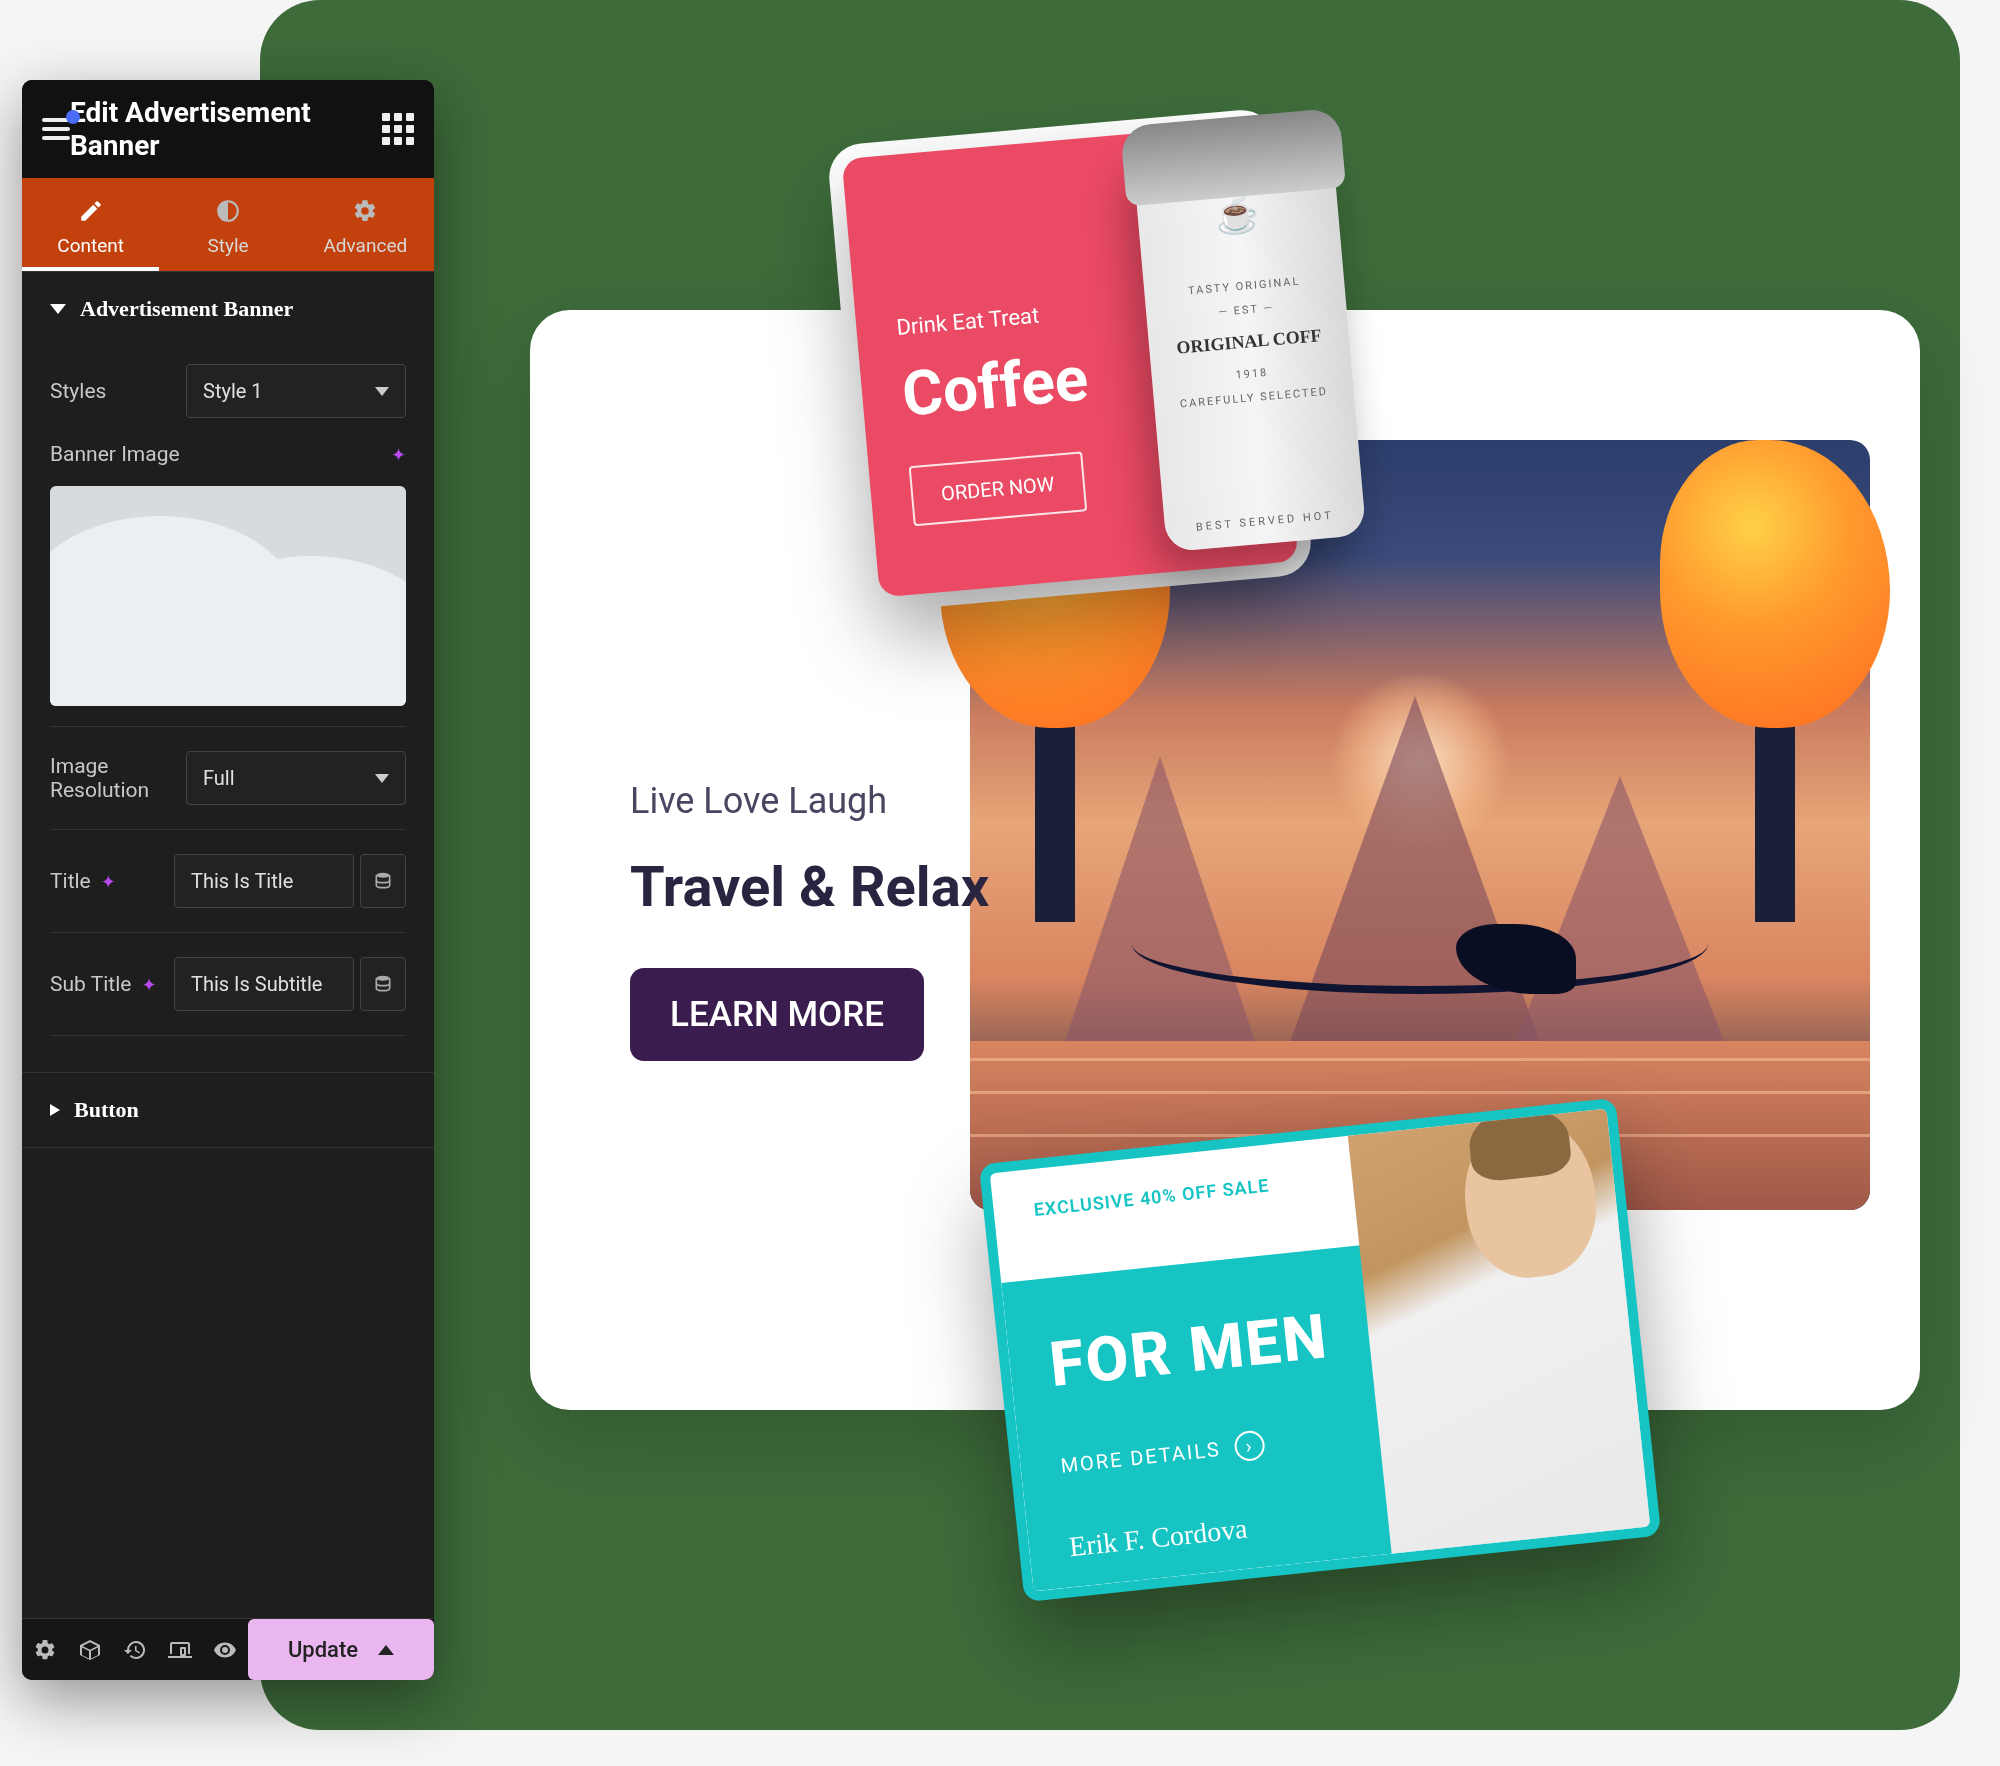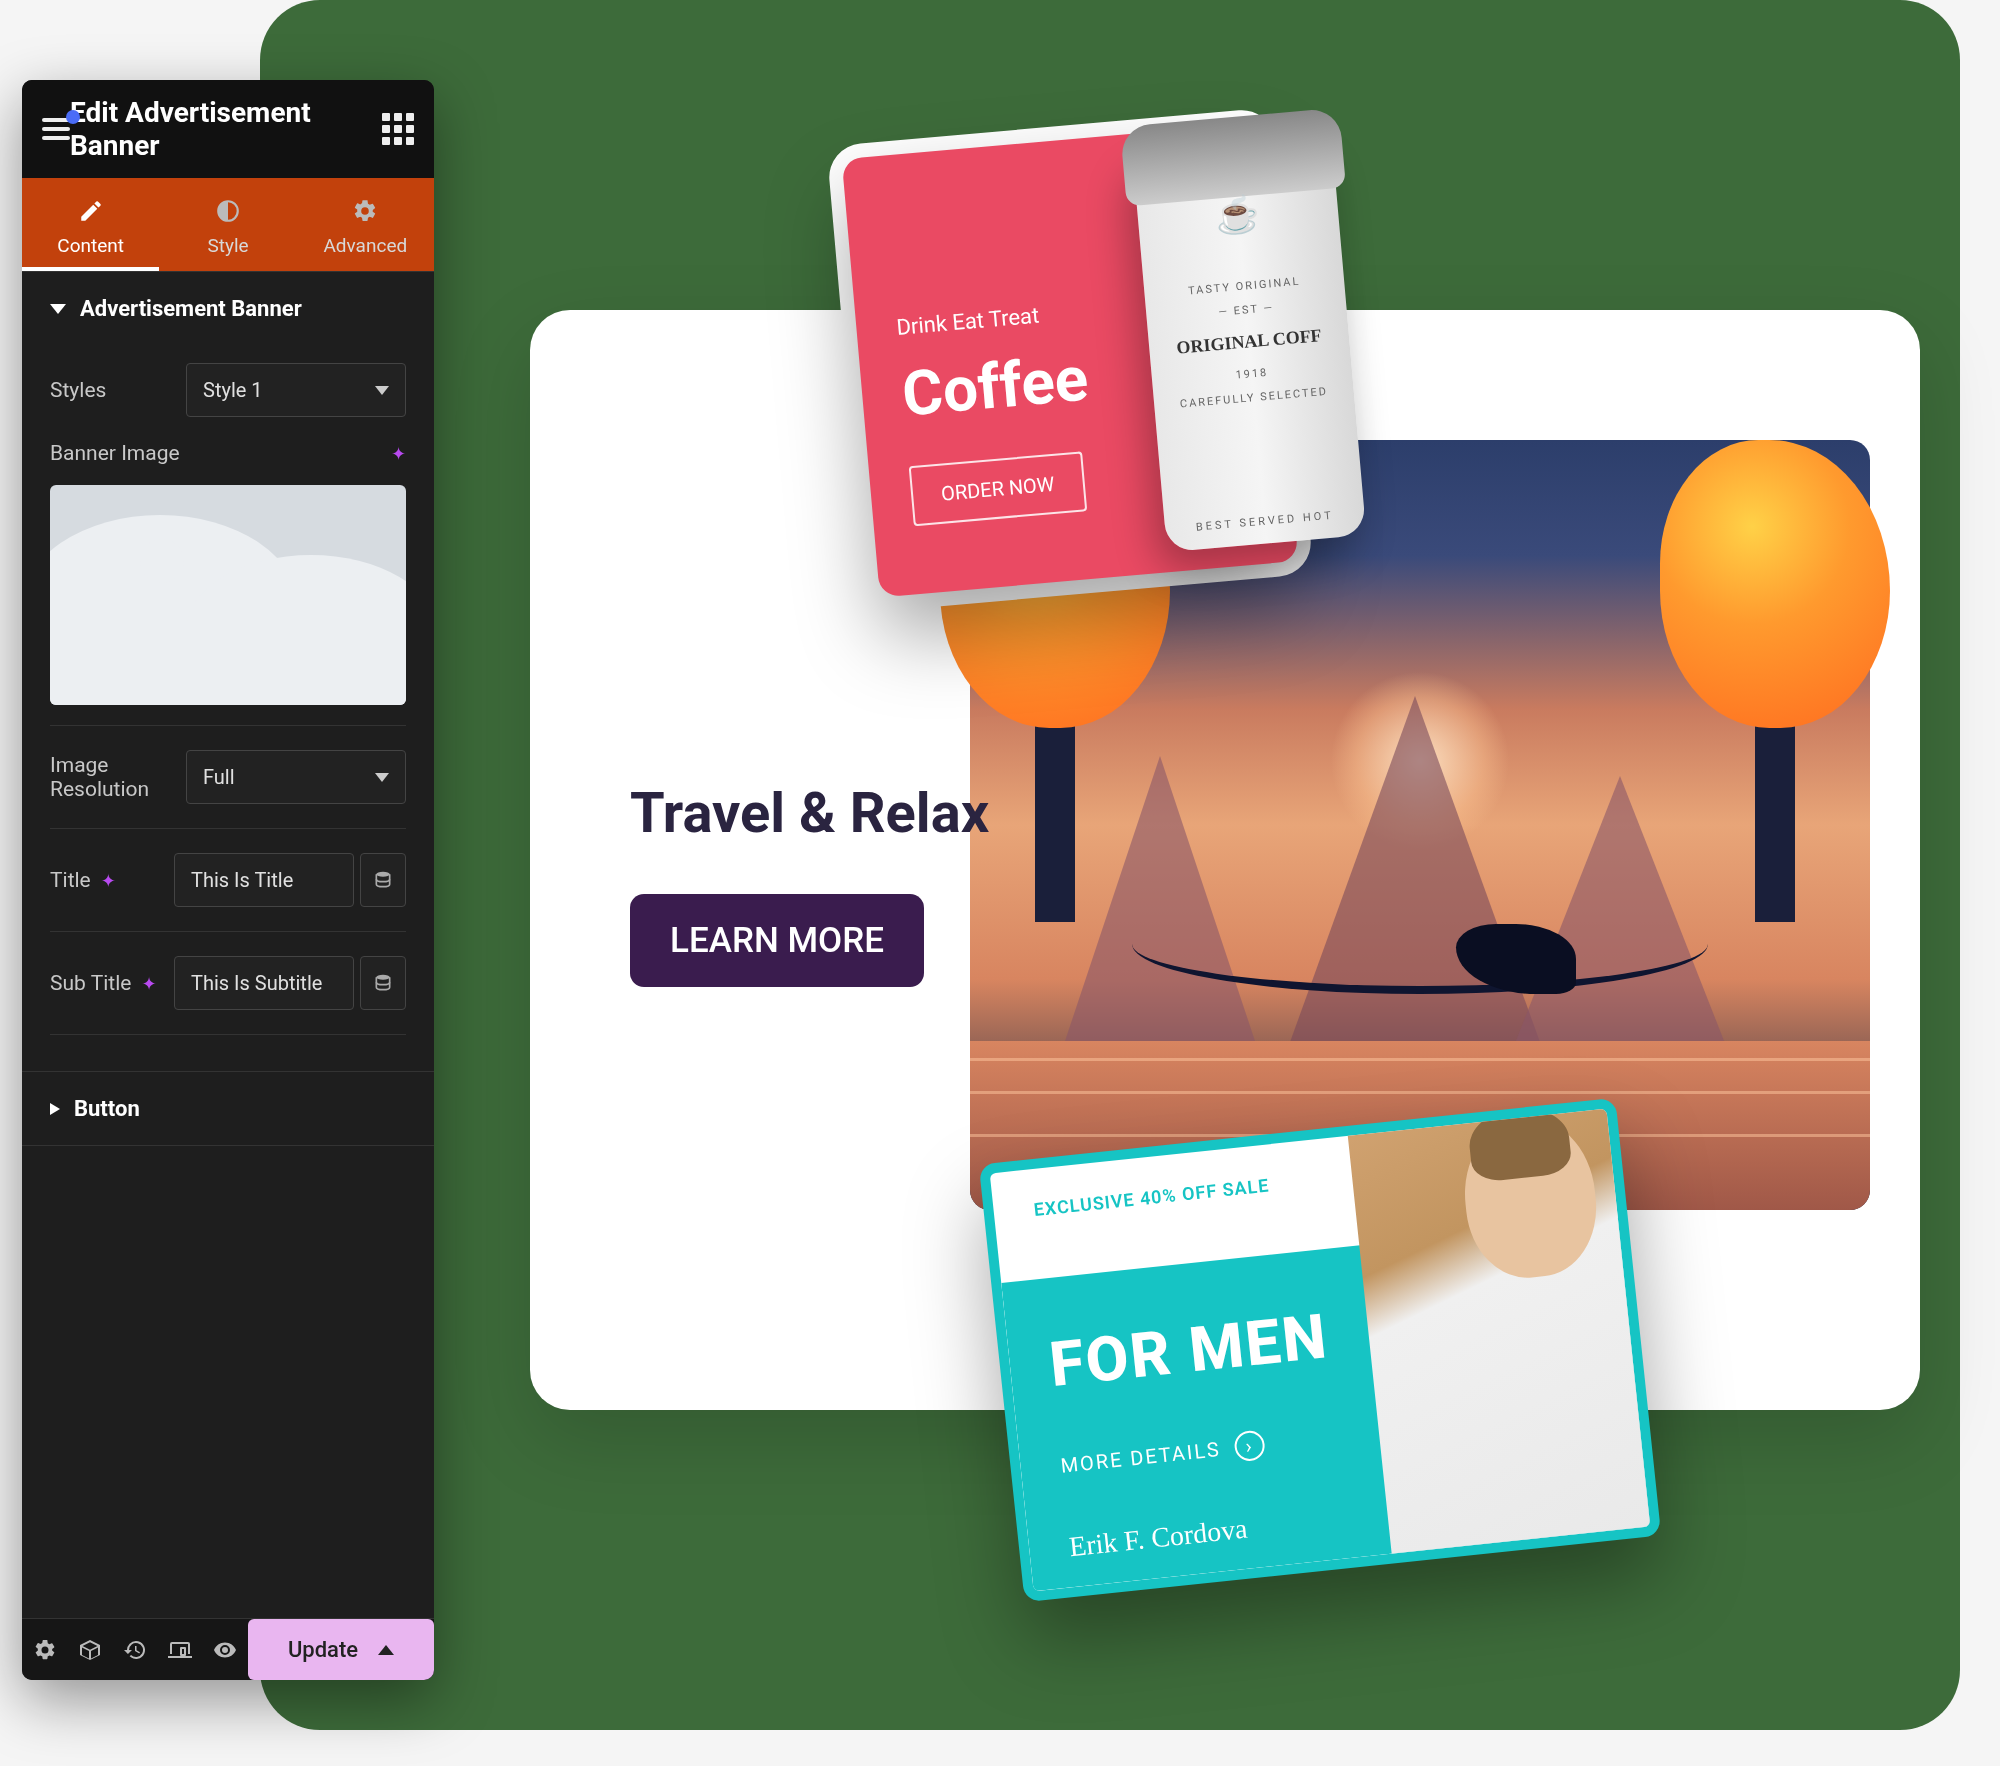--- a/index.html
+++ b/index.html
@@ -268,20 +268,21 @@
       padding: 24px 28px;
     }
     .section-header {
       display: flex;
       align-items: center;
       gap: 14px;
       cursor: pointer;
       font-size: 22px;
       font-weight: 700;
       color: #fff;
+      font-family: Liberation Serif, serif;
     }
     .caret { width: 0; height: 0; border-left: 8px solid transparent; border-right: 8px solid transparent; }
     .caret-down { border-top: 10px solid #fff; }
     .caret-right { border-left: 10px solid #fff; border-top: 6px solid transparent; border-bottom: 6px solid transparent; border-right: 0; }
 
     .field-row {
       display: flex;
       align-items: center;
       justify-content: space-between;
       padding: 18px 28px;
@@ -394,20 +395,21 @@
 <div class="tree tree-left">
   <div class="tree-foliage"></div>
     <div class="tree-trunk"></div>
 </div>
 <div class="tree tree-right">
   <div class="tree-foliage"></div>
     <div class="tree-trunk"></div>
 </div>
 
 <div class="travel-text">
+  <div class="travel-sub">Live Love Laugh</div>
   <div class="travel-title">Travel &amp; Relax</div>
   <div class="learn-btn">LEARN MORE</div>
 </div>
 
 <div class="coffee-card">
   <div class="coffee-sub">Drink Eat Treat</div>
   <div class="coffee-title">Coffee</div>
   <div class="order-btn">ORDER NOW</div>
   <div class="cup">
     <div class="cup-lid"></div>

